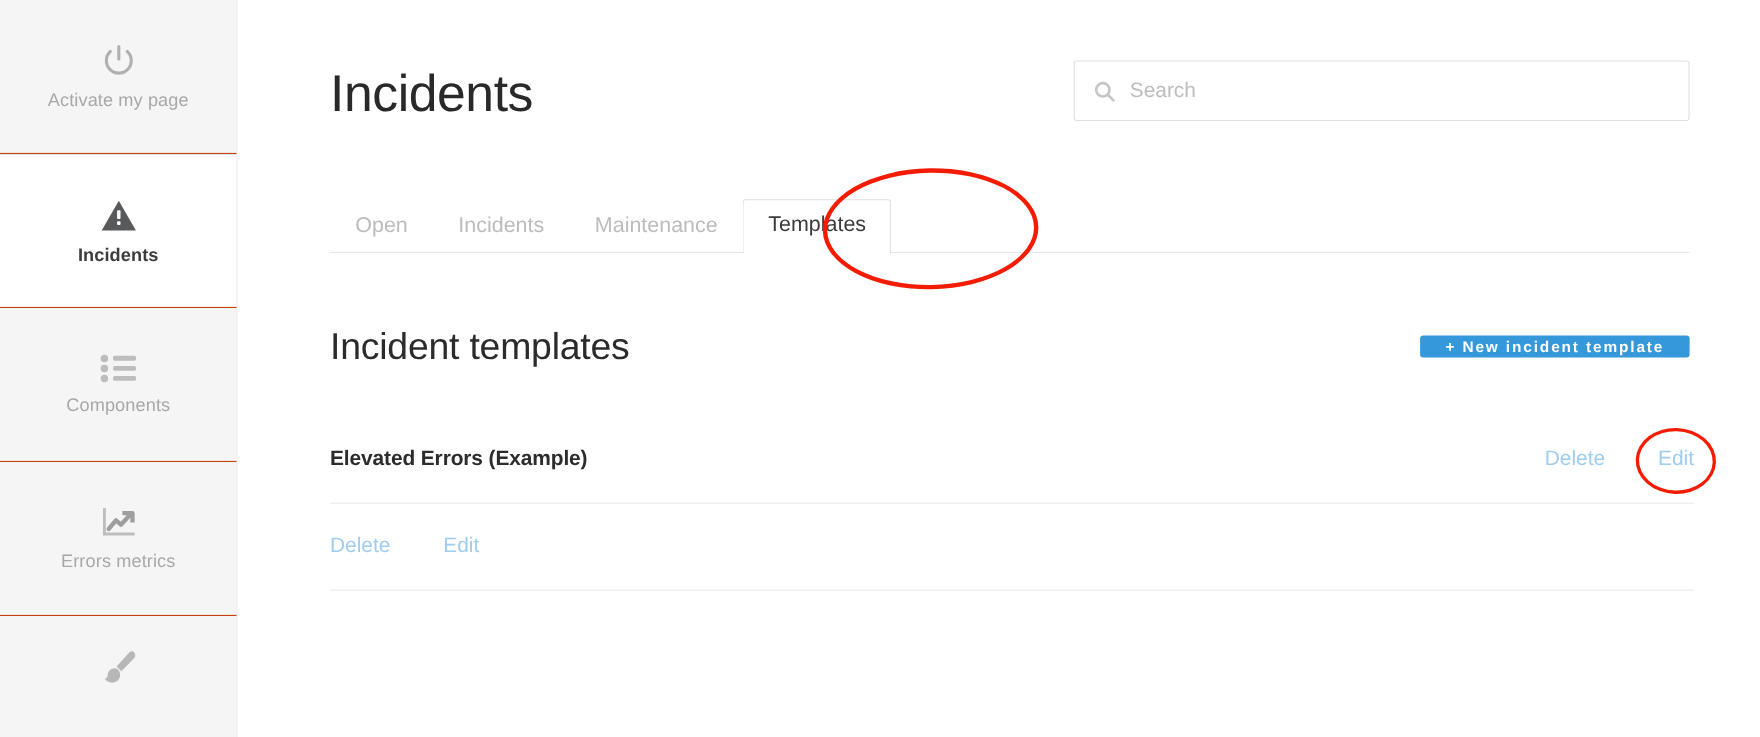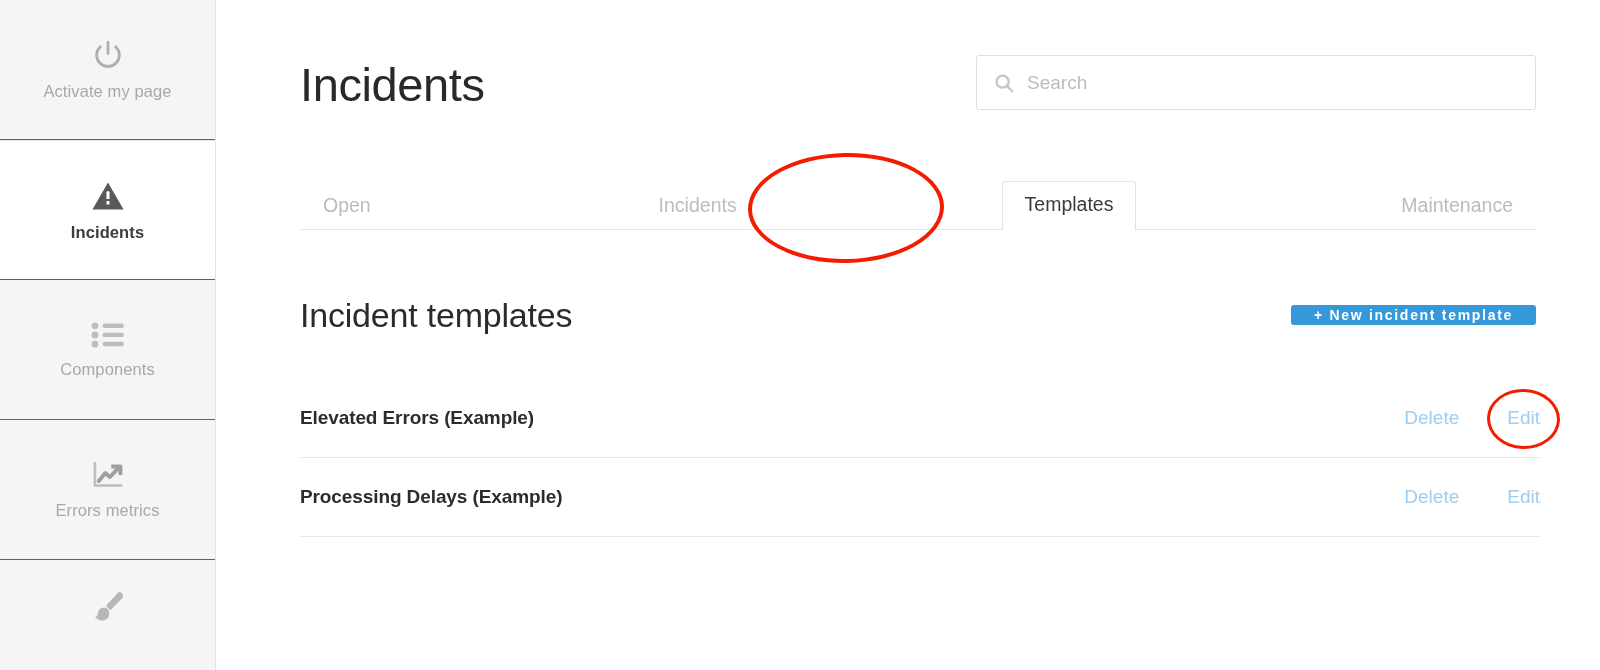--- a/index.html
+++ b/index.html
@@ -115,21 +115,20 @@
     right: 64px;
     top: 168px;
     height: 64px;
   }
   .tabs {
     display: flex;
     align-items: flex-end;
     height: 62px;
     position: relative;
     z-index: 2;
-    justify-content: space-between;
   }
   .tab {
     font-size: 19.5px;
     color: #bcbcbc;
     font-weight: 300;
     padding: 12px 22px 14px 22px;
     cursor: pointer;
     background: transparent;
     border: 1px solid transparent;
     border-bottom: none;
@@ -322,42 +321,41 @@
         </span>
         <span class="search-placeholder">Search</span>
       </div>
     </div>
 
     <div class="tabs-wrap">
       <div class="tabs-rule"></div>
       <div class="tabs">
         <div class="tab">Open</div>
         <div class="tab">Incidents</div>
+        <div class="tab">Maintenance</div>
         <div class="tab active">Templates</div>
-        <div class="tab">Maintenance</div>
       </div>
     </div>
 
     <div class="section-head">
       <h2 class="section-title">Incident templates</h2>
       <button class="primary-btn">+ New incident template</button>
     </div>
 
     <div class="list">
 
       <div class="list-row">
         <span class="row-name">Elevated Errors (Example)</span>
         <span class="row-actions">
           <a class="row-action">Delete</a>
           <a class="row-action">Edit</a>
         </span>
       </div>
 
       <div class="list-row">
-        <span class="row-name">Processing Delays (Example)</span>
         <span class="row-actions">
           <a class="row-action">Delete</a>
           <a class="row-action">Edit</a>
         </span>
       </div>
 
     </div>
 
   </main>
 

